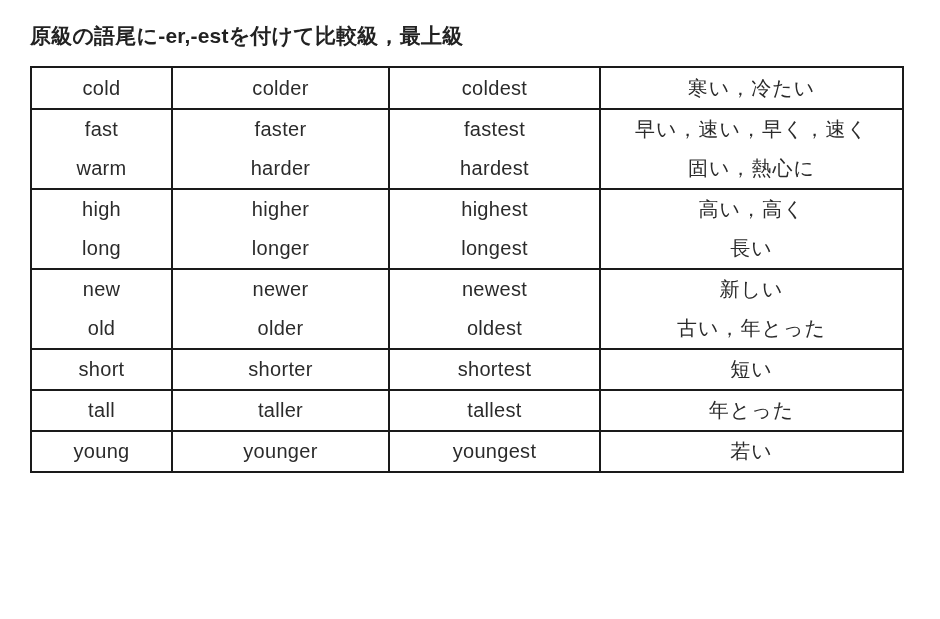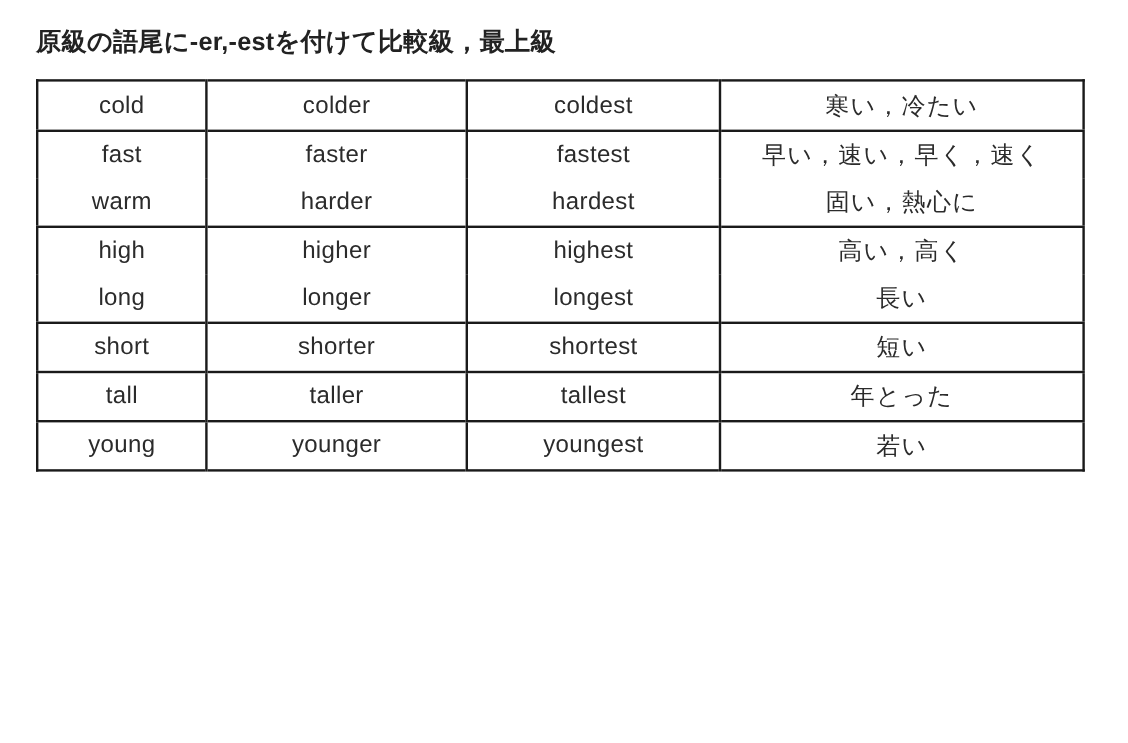--- a/index.html
+++ b/index.html
@@ -144,20 +144,32 @@
             <td class="jp">高い，高く</td>
           </tr>
           <tr>
             <td class="en">long</td>
             <td class="en">longer</td>
             <td class="en">longest</td>
             <td class="jp">長い</td>
           </tr>
         </tbody>
         <tbody class="rowgroup">
+          <tr>
+            <td class="en">new</td>
+            <td class="en">newer</td>
+            <td class="en">newest</td>
+            <td class="jp">新しい</td>
+          </tr>
+          <tr>
+            <td class="en">old</td>
+            <td class="en">older</td>
+            <td class="en">oldest</td>
+            <td class="jp">古い，年とった</td>
+          </tr>
         </tbody>
         <tbody class="rowgroup">
           <tr>
             <td class="en">short</td>
             <td class="en">shorter</td>
             <td class="en">shortest</td>
             <td class="jp">短い</td>
           </tr>
         </tbody>
         <tbody class="rowgroup">

